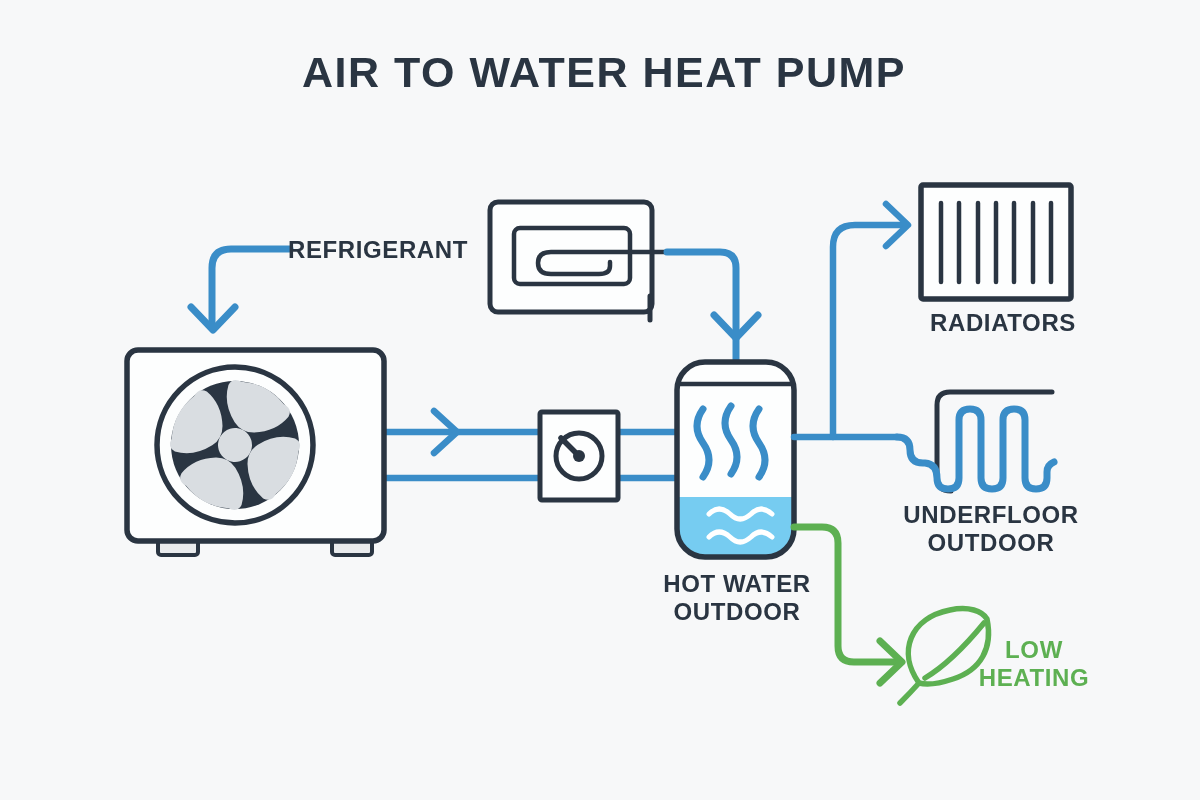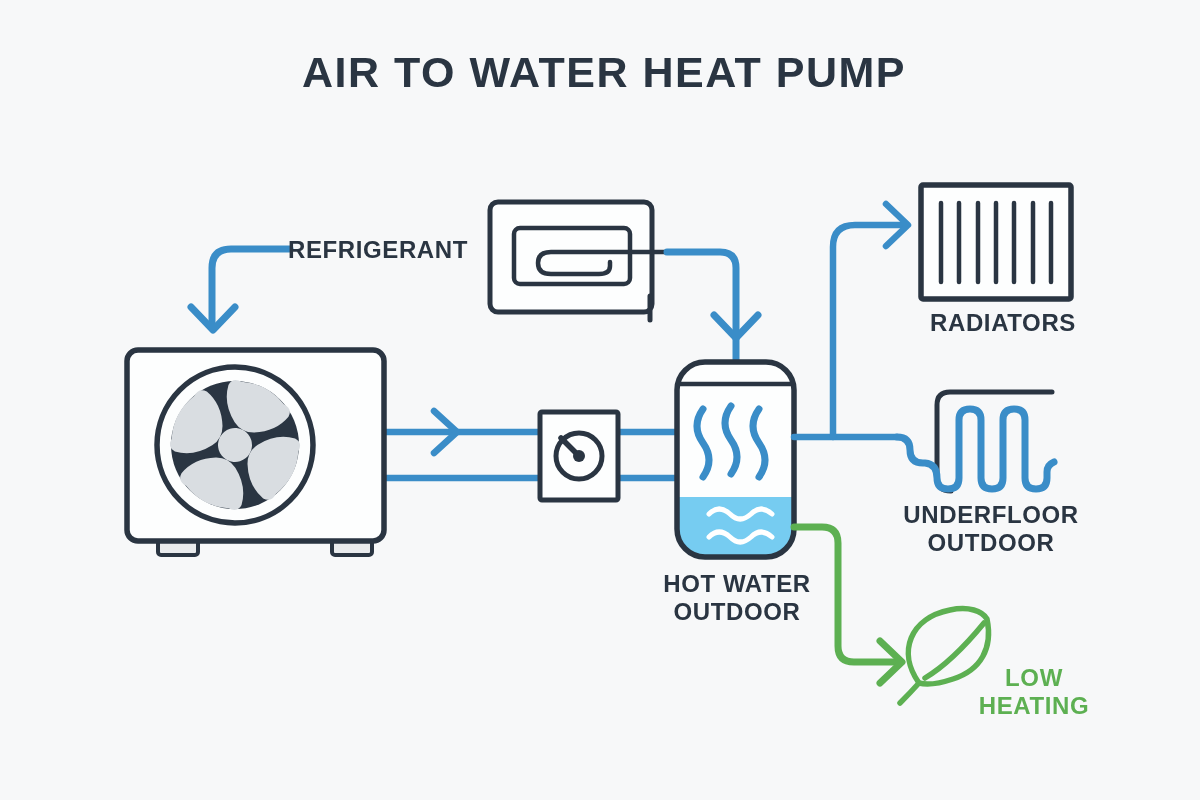--- a/index.html
+++ b/index.html
@@ -142,18 +142,18 @@
     <div>OUTDOOR</div>
   </div>
 
   <div class="label" style="left:997px;top:309px;margin-left:6px;">RADIATORS</div>
 
   <div class="label" style="left:991px;top:501px;">
     <div>UNDERFLOOR</div>
     <div>OUTDOOR</div>
   </div>
 
-  <div class="label green-text" style="left:1034px;top:636px;margin-top:28px;">
+  <div class="label green-text" style="left:1034px;top:636px;">
     <div>LOW</div>
     <div>HEATING</div>
   </div>
 
 </div>
 
 </body></html>

